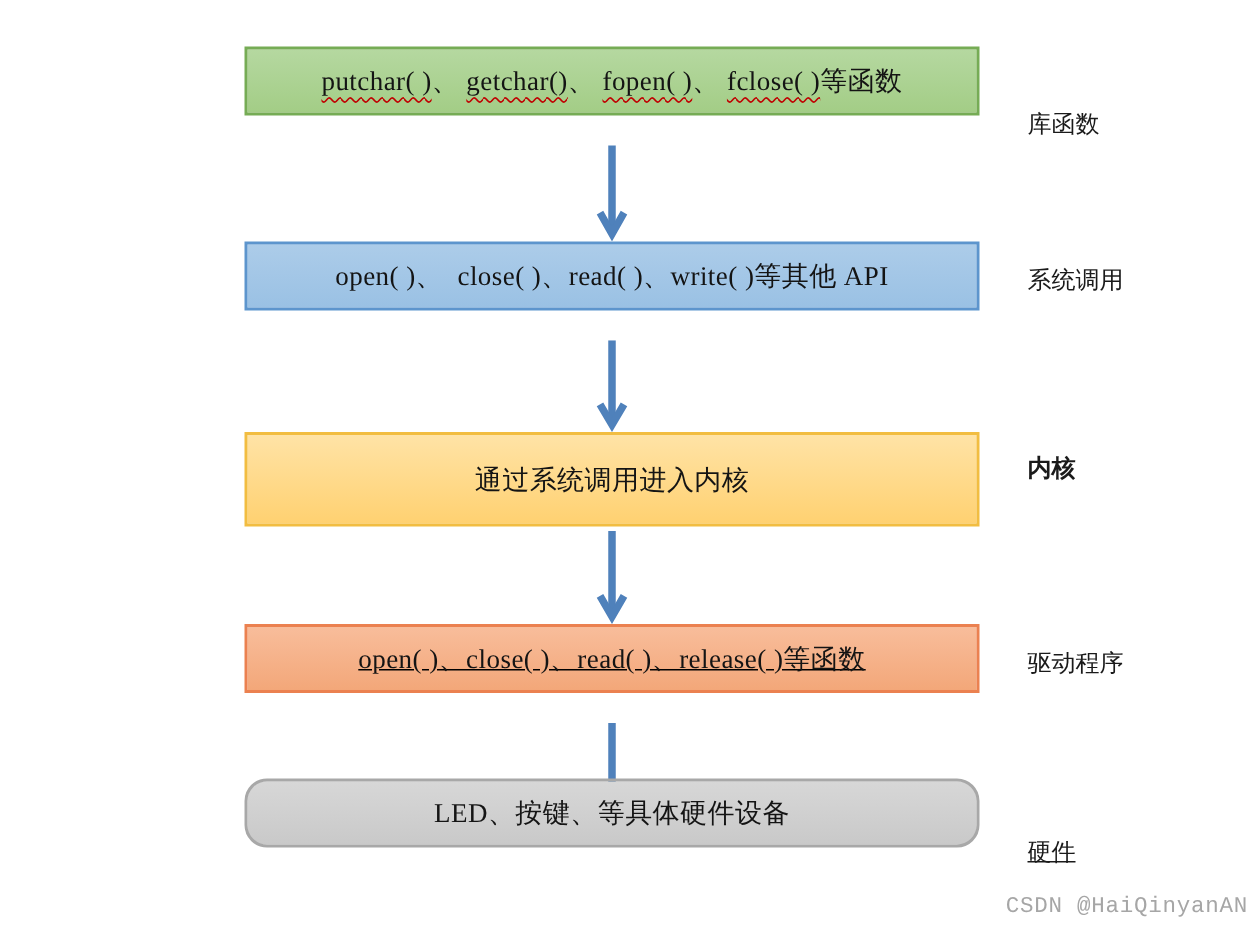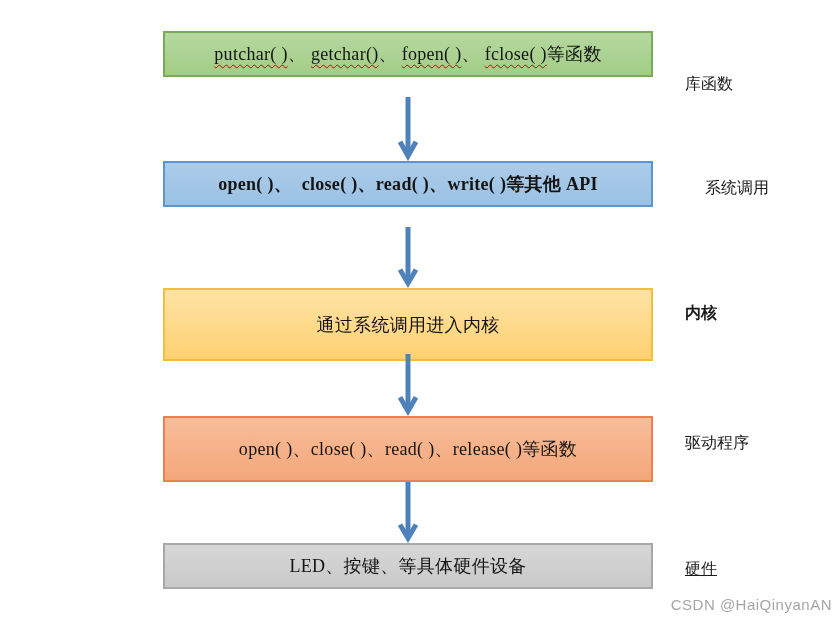--- a/index.html
+++ b/index.html
@@ -12,80 +12,80 @@
   }
   .box{
     position:absolute;
     left:163px;width:490px;height:46px;
     box-sizing:border-box;
     border:2px solid #999;
     display:flex;align-items:center;justify-content:center;
   }
   .box-0{top:31px;}
   .box-1{top:161px;}
-  .box-2{top:288px;height:73px;}
-  .box-3{top:416px;height:66px;}
-  .box-4{top:543px;}
+  .box-2{top:288px;height:63px;}
+  .box-3{top:416px;height:46px;text-decoration:underline;}
+  .box-4{top:519px;border-radius:15px;}
   .box-text{
     font-size:18px;color:#141414;
     white-space:pre;
     letter-spacing:0.3px;
   }
   .misspelled{
     text-decoration-line:underline;
     text-decoration-style:wavy;
     text-decoration-color:#c00000;
     text-decoration-thickness:1px;
     text-underline-offset:4px;
   }
   .side-label{
     position:absolute;
     left:685px;
     font-size:16px;color:#1a1a1a;
     line-height:20px;
     white-space:nowrap;
   }
   .label-0{top:50px;margin-top:24px;}
-  .label-1{top:178px;margin-left:20px;}
+  .label-1{top:178px;}
   .label-2{top:303px;font-weight:bold;}
   .label-3{top:433px;text-align:right;}
   .label-4{top:559px;text-decoration:underline;}
   .arrow{
     position:absolute;
     left:396px;width:24px;
   }
   .arrow-0{top:96px;height:65px;}
   .arrow-1{top:226px;height:62px;}
   .arrow-2{top:353px;height:63px;}
   .arrow-3{top:481px;height:62px;}
   .arrow path{fill:none;stroke-width:5;}
   .watermark{
     position:absolute;
     right:6px;top:596px;
-    font-family:Liberation Sans, sans-serif;
+    font-family:Liberation Mono, monospace;
     font-size:15px;
     letter-spacing:0.5px;
   }
 </style>
 </head>
 <body>
 
 <div class="canvas">
 
   <div class="box box-0" style="background: linear-gradient(rgb(181, 216, 160), rgb(163, 205, 134)); border-color: rgb(118, 172, 85);">
     <span class="box-text"><span class="misspelled">putchar( )</span><span>、 </span><span class="misspelled">getchar()</span><span>、 </span><span class="misspelled">fopen( )</span><span>、 </span><span class="misspelled">fclose( )</span><span>等函数</span></span>
   </div>
   <div class="side-label label-0">库函数</div>
 
   <svg class="arrow arrow-0" viewBox="0 0 24 64" preserveAspectRatio="none">
     <path d="M12,1 L12,59" stroke="#4f81bb"></path>
     <path d="M4,45 L12,59 L20,45" stroke="#4f81bb"></path>
   </svg>
 
-  <div class="box box-1" style="background: linear-gradient(rgb(172, 204, 233), rgb(154, 193, 228)); border-color: rgb(93, 149, 205); font-weight: bold;">
+  <div class="box box-1" style="background: linear-gradient(rgb(172, 204, 233), rgb(154, 193, 228)); border-color: rgb(93, 149, 205);">
     <span class="box-text"><span>open( )、  close( )、read( )、write( )等其他 API</span></span>
   </div>
   <div class="side-label label-1">系统调用</div>
 
   <svg class="arrow arrow-1" viewBox="0 0 24 64" preserveAspectRatio="none">
     <path d="M12,1 L12,59" stroke="#4f81bb"></path>
     <path d="M4,45 L12,59 L20,45" stroke="#4f81bb"></path>
   </svg>
 
   <div class="box box-2" style="background: linear-gradient(rgb(255, 227, 166), rgb(255, 209, 113)); border-color: rgb(242, 189, 65);">

